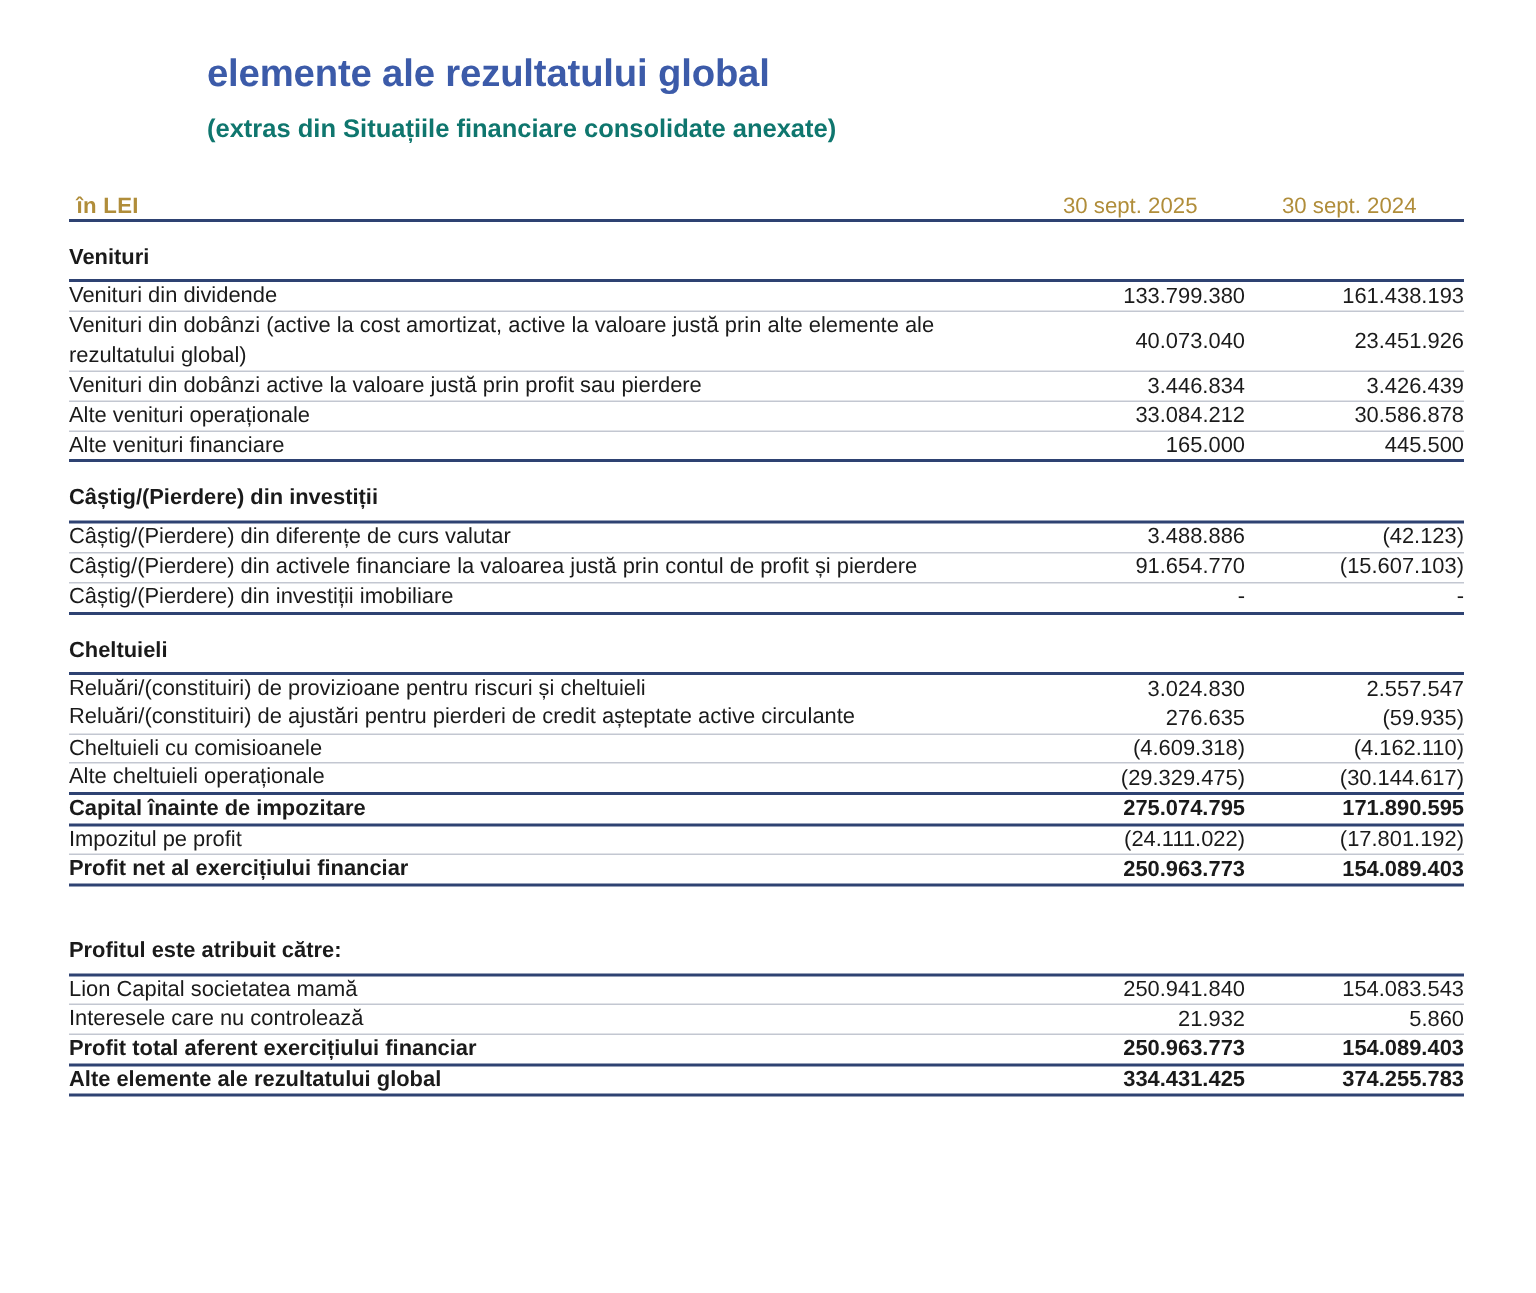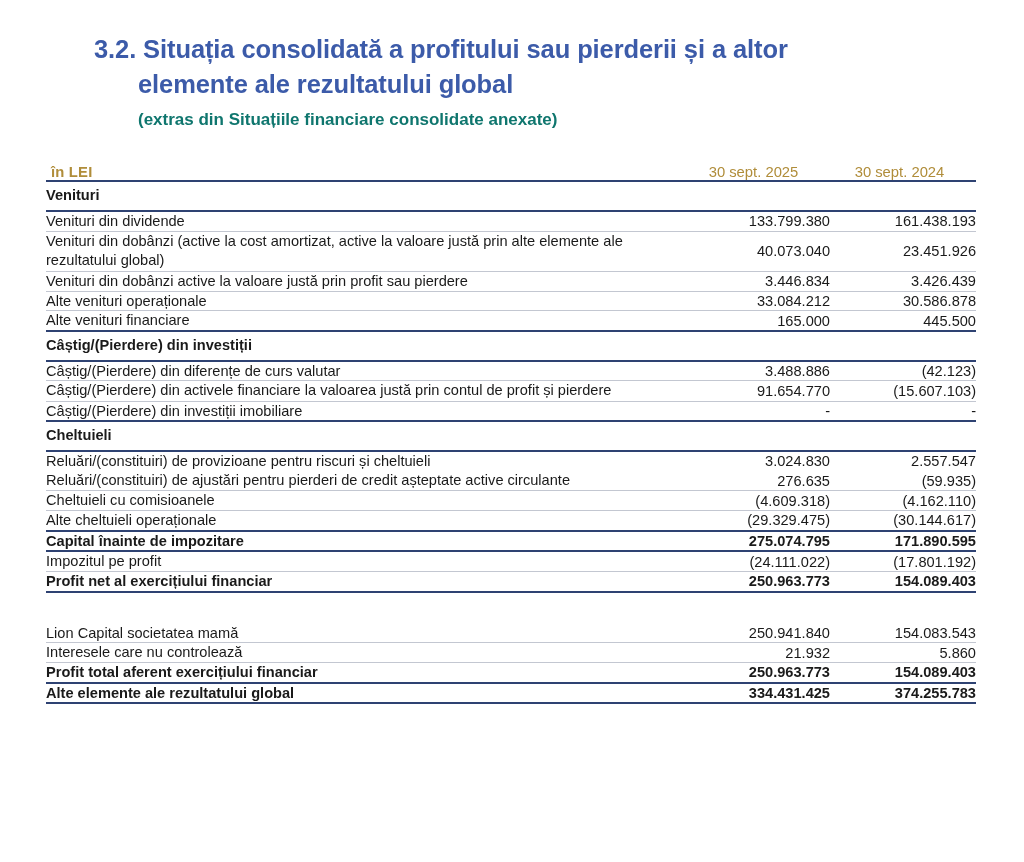--- a/index.html
+++ b/index.html
@@ -87,21 +87,21 @@
     text-align: right;
     padding: 4px 7px 5px 4px;
     white-space: nowrap;
   }
 
   
   tr.section > td {
     font-weight: bold;
     border-top: 2.4px solid #2e4272;
     border-bottom: 2.4px solid #2e4272;
-    padding-top: 4px;
+    padding-top: 15px;
     padding-bottom: 5px;
   }
   tr.item > td {
     border-bottom: 1.1px solid #c3c7d1;
   }
   tr.item-nosep > td {
     border-bottom: none;
   }
   tr.total > td {
     font-weight: bold;
@@ -123,21 +123,20 @@
 
   .gap {
     height: 31px;
   }
 </style>
 </head>
 <body>
 
 <div class="title-block">
   <h1 class="doc-title">
-    <span>3.2. Situația consolidată a profitului sau pierderii și a altor</span>
     <span class="line2">elemente ale rezultatului global</span>
   </h1>
   <p class="doc-subtitle">(extras din Situațiile financiare consolidate anexate)</p>
 </div>
 
 <div class="table-wrap">
 
   <table class="fin">
     <colgroup>
       <col class="c-label">
@@ -247,20 +246,25 @@
 
   <div class="gap"></div>
 
   <table class="fin">
     <colgroup>
       <col class="c-label">
         <col class="c-val">
         <col class="c-val">
     </colgroup>
     <tbody>
+        <tr class="subhead">
+          <td class="lbl">Profitul este atribuit către:</td>
+          <td class="val"></td>
+          <td class="val"></td>
+        </tr>
         <tr class="item">
           <td class="lbl">Lion Capital societatea mamă</td>
           <td class="val">250.941.840</td>
           <td class="val">154.083.543</td>
         </tr>
         <tr class="item">
           <td class="lbl">Interesele care nu controlează</td>
           <td class="val">21.932</td>
           <td class="val">5.860</td>
         </tr>

